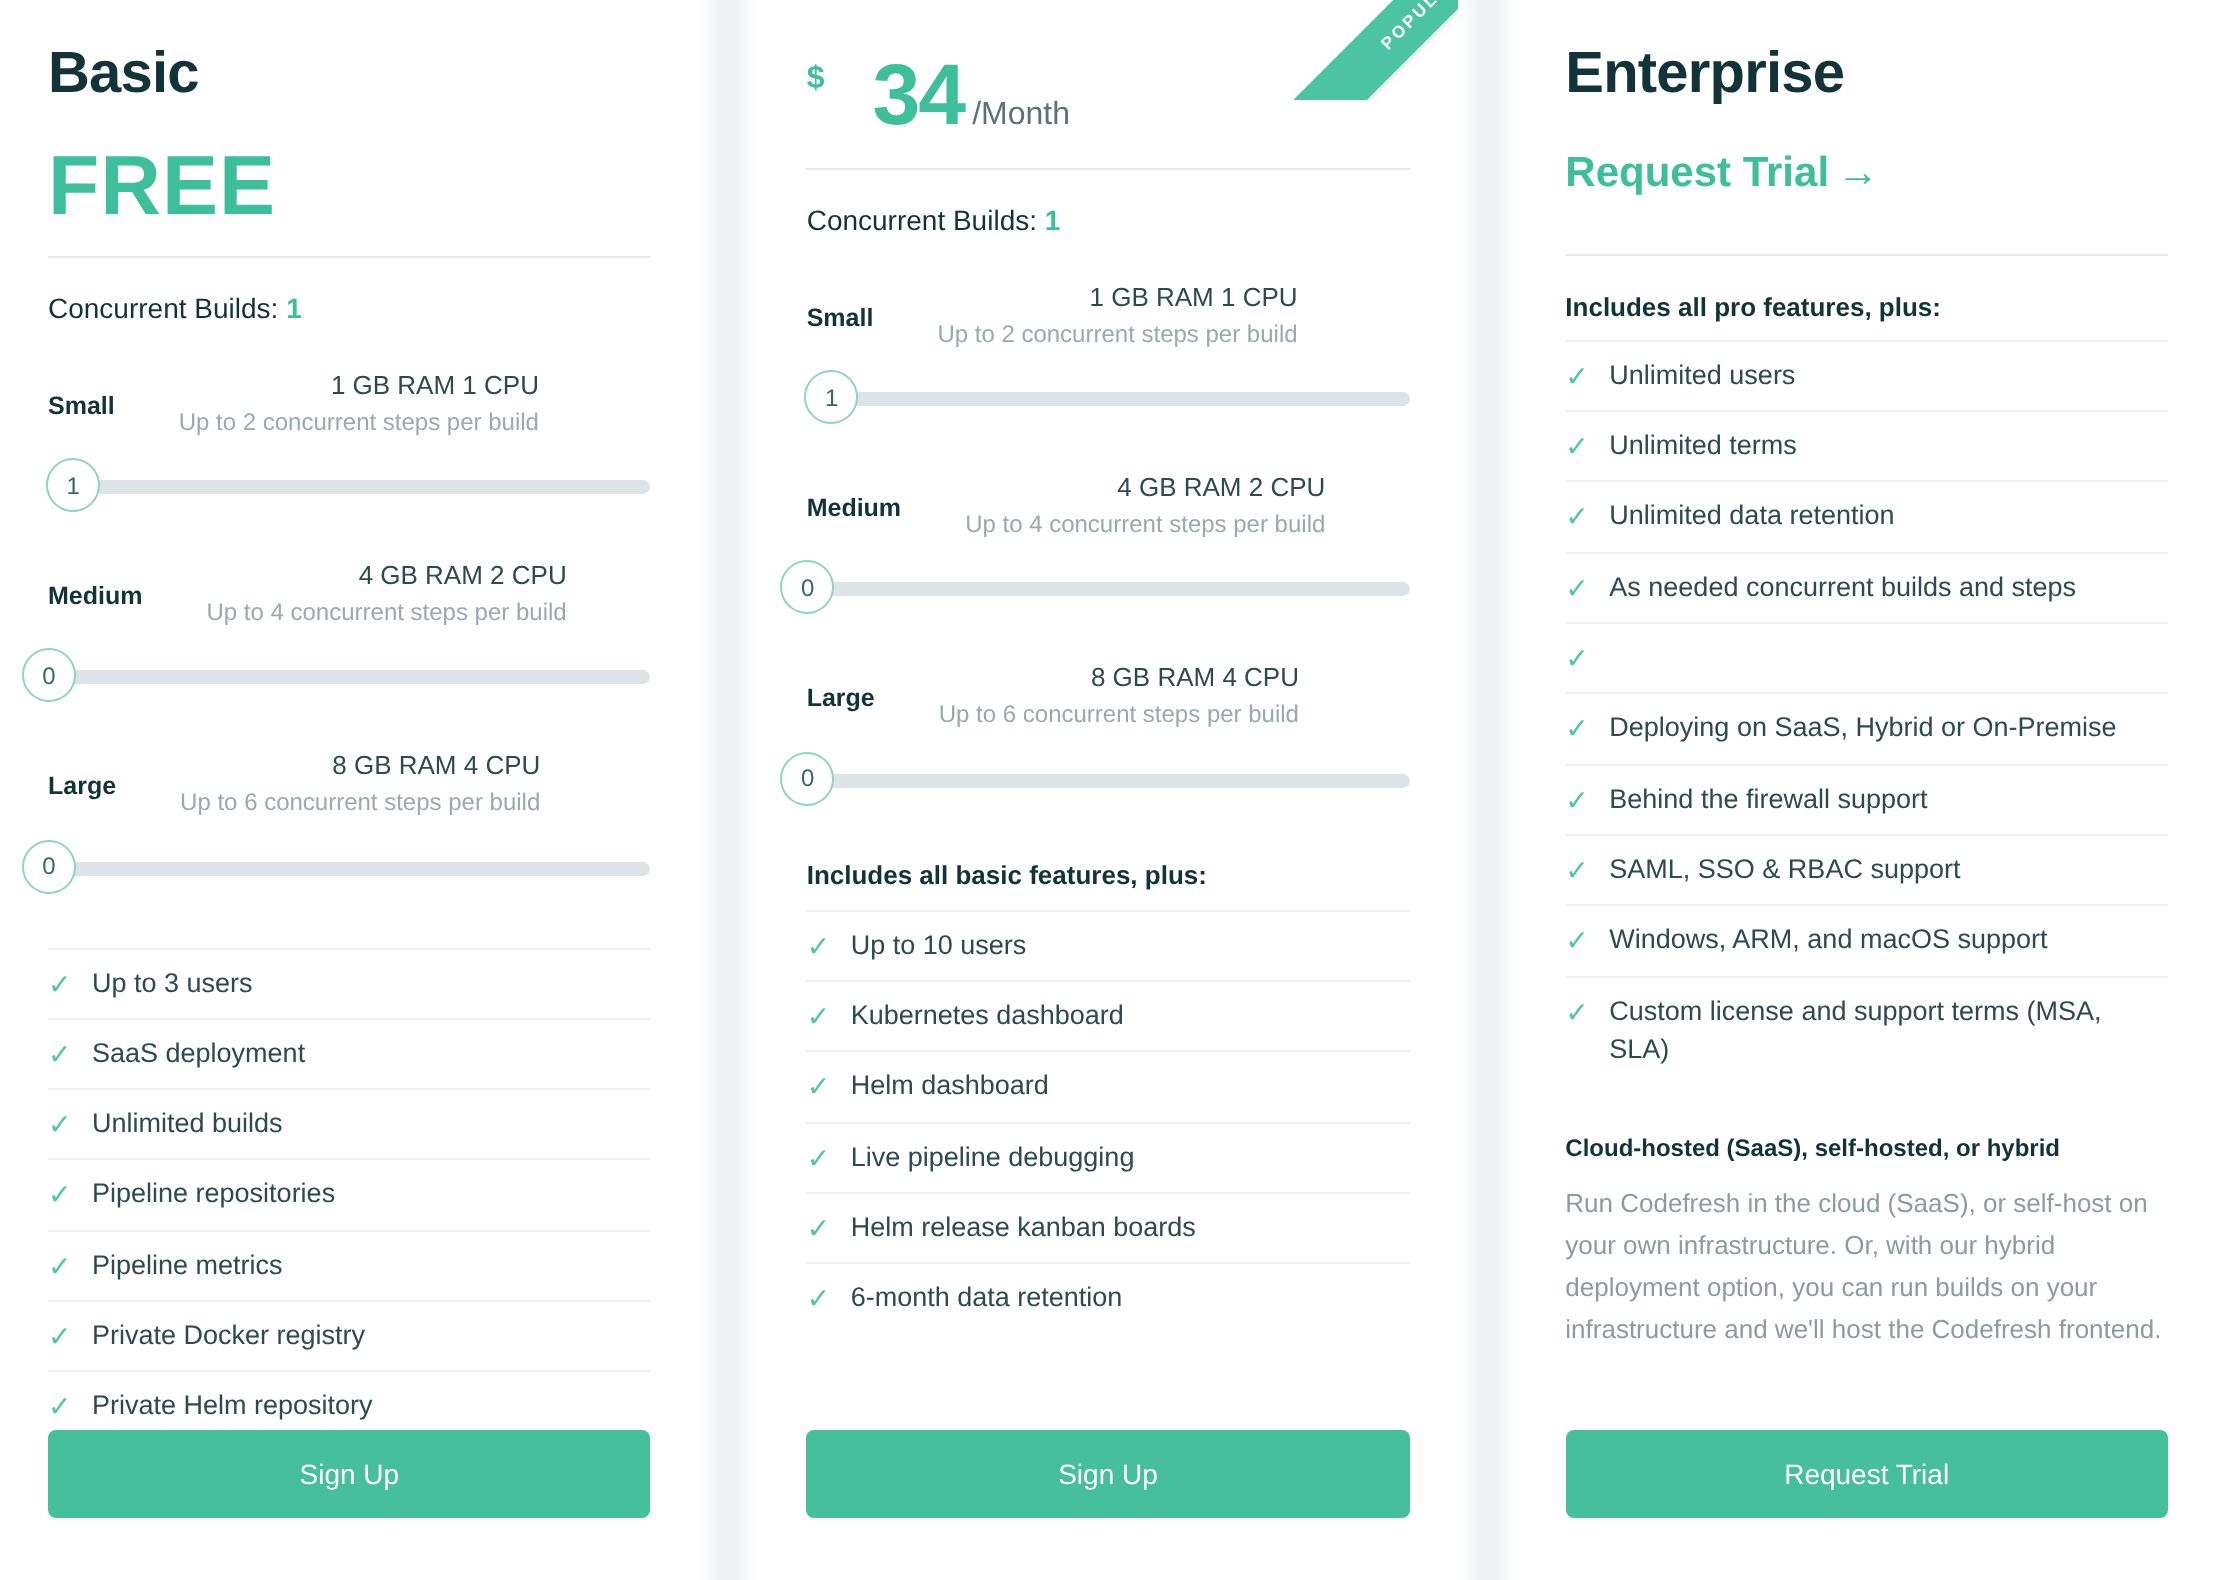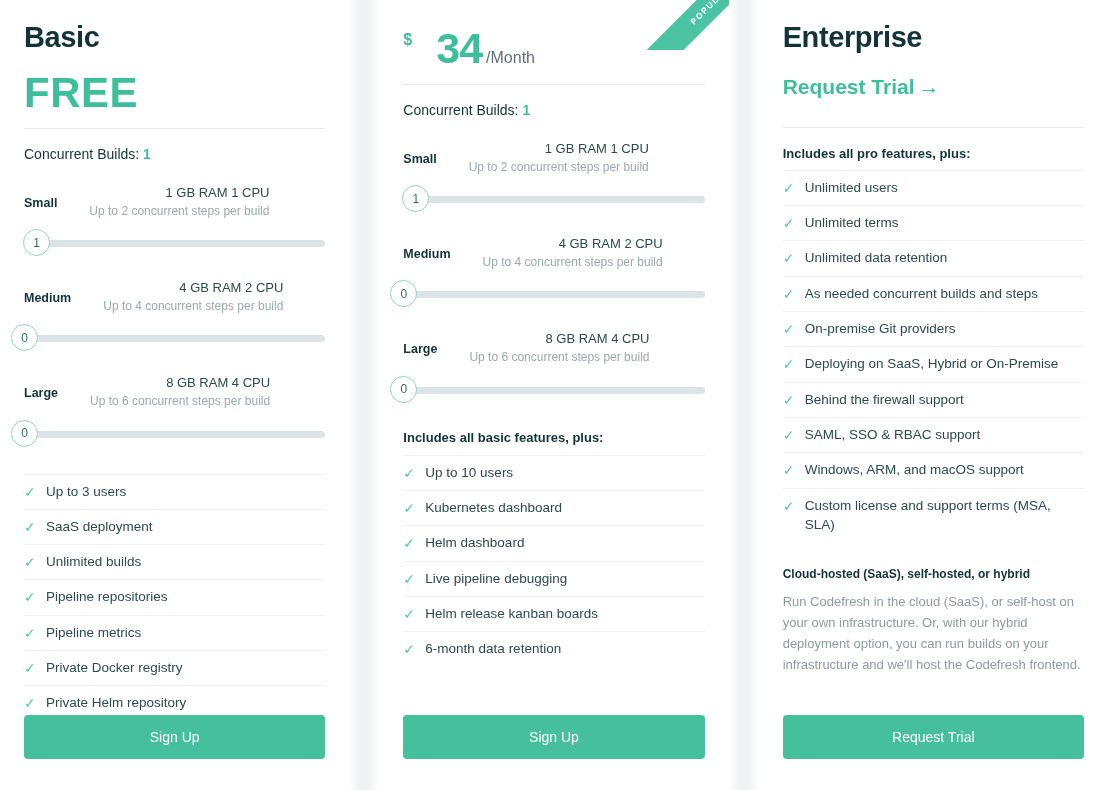--- a/index.html
+++ b/index.html
@@ -510,21 +510,20 @@
         <li>
           <span class="check">✓</span>
           <span class="ftext">Unlimited data retention</span>
         </li>
         <li>
           <span class="check">✓</span>
           <span class="ftext">As needed concurrent builds and steps</span>
         </li>
         <li>
           <span class="check">✓</span>
-          <span class="ftext">On-premise Git providers</span>
         </li>
         <li>
           <span class="check">✓</span>
           <span class="ftext">Deploying on SaaS, Hybrid or On-Premise</span>
         </li>
         <li>
           <span class="check">✓</span>
           <span class="ftext">Behind the firewall support</span>
         </li>
         <li>

